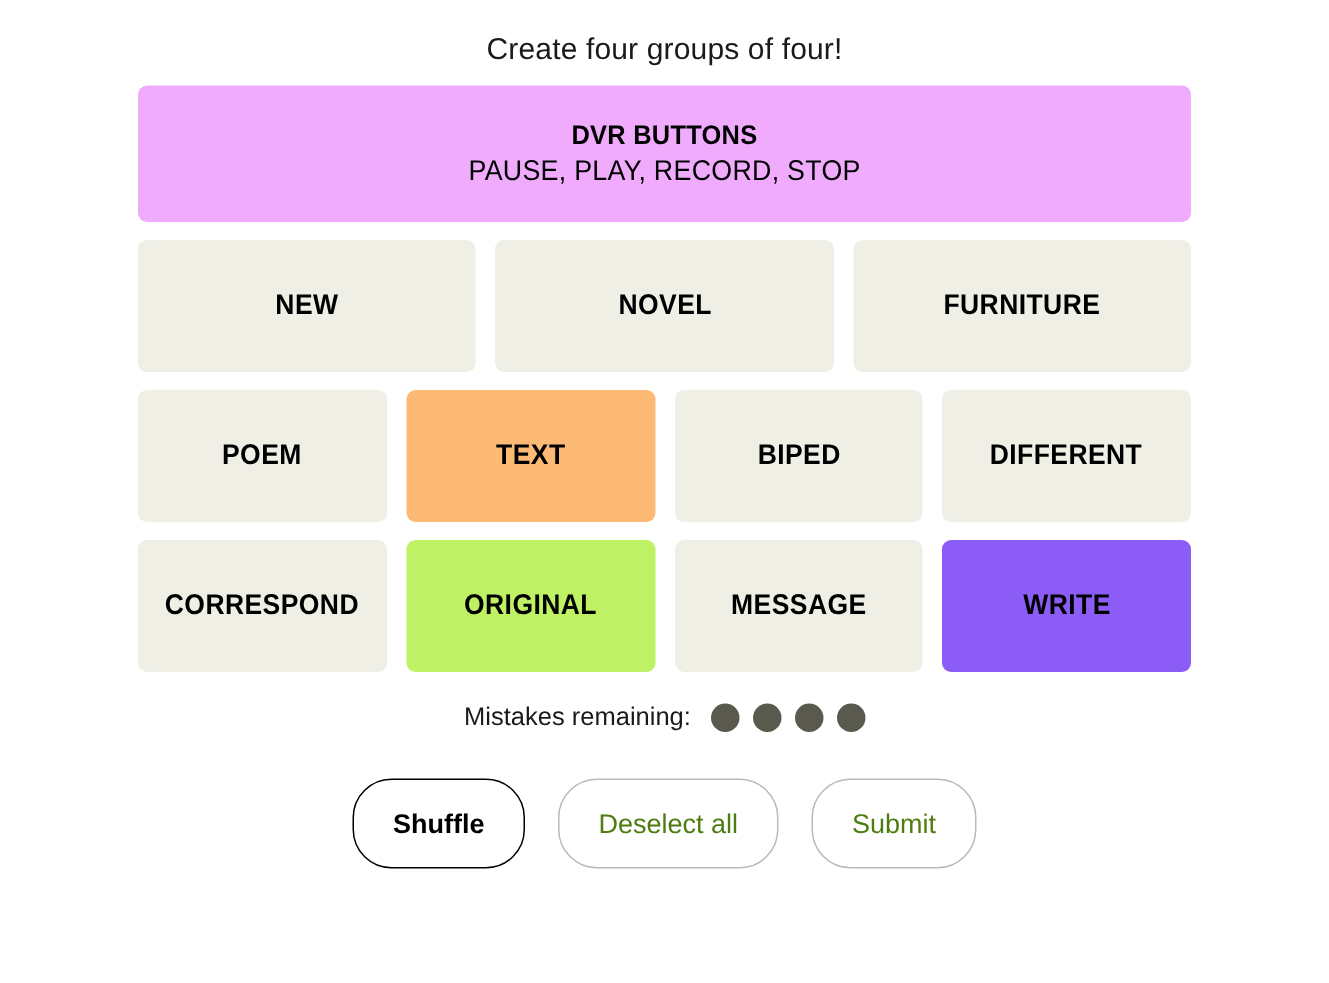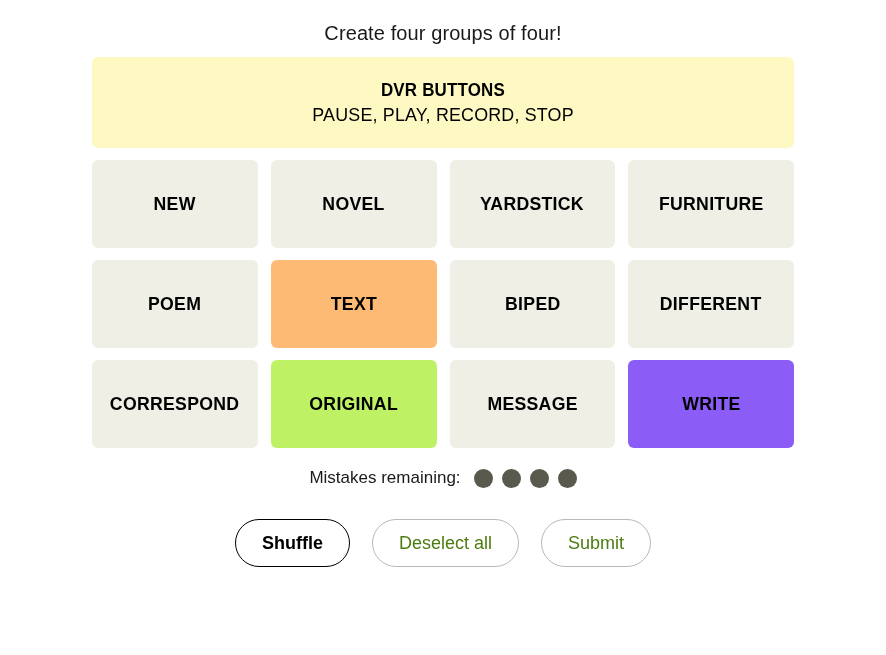--- a/index.html
+++ b/index.html
@@ -105,21 +105,21 @@
     display: block;
   }
   .controls {
     display: flex;
     align-items: center;
     justify-content: center;
     gap: 22px;
     margin-top: 31px;
   }
   .pill {
-    height: 48px;
+    height: 60px;
     border-radius: 26px;
     background: #FFFFFF;
     display: flex;
     align-items: center;
     justify-content: center;
     padding: 0 26px;
     font-size: 18px;
     font-weight: 600;
     box-sizing: border-box;
   }
@@ -137,34 +137,31 @@
 </style>
 </head>
 <body>
 
 <div class="page">
 
   <div class="instruction">Create four groups of four!</div>
 
   <div class="board">
 
-    <div class="solved-group" style="background: #fef9c3;">
+    <div class="solved-group" style="background: #f0abfc;">
       <div class="solved-title">DVR BUTTONS</div>
       <div class="solved-members">PAUSE, PLAY, RECORD, STOP</div>
     </div>
 
     <div class="grid-row">
       <div class="tile" style="background: rgb(239, 239, 230);">
         <span class="tile-label">NEW</span>
       </div>
       <div class="tile" style="background: rgb(239, 239, 230);">
         <span class="tile-label">NOVEL</span>
-      </div>
-      <div class="tile" style="background: rgb(239, 239, 230);">
-        <span class="tile-label">YARDSTICK</span>
       </div>
       <div class="tile" style="background: rgb(239, 239, 230);">
         <span class="tile-label">FURNITURE</span>
       </div>
     </div>
 
     <div class="grid-row">
       <div class="tile" style="background: rgb(239, 239, 230);">
         <span class="tile-label">POEM</span>
       </div>

